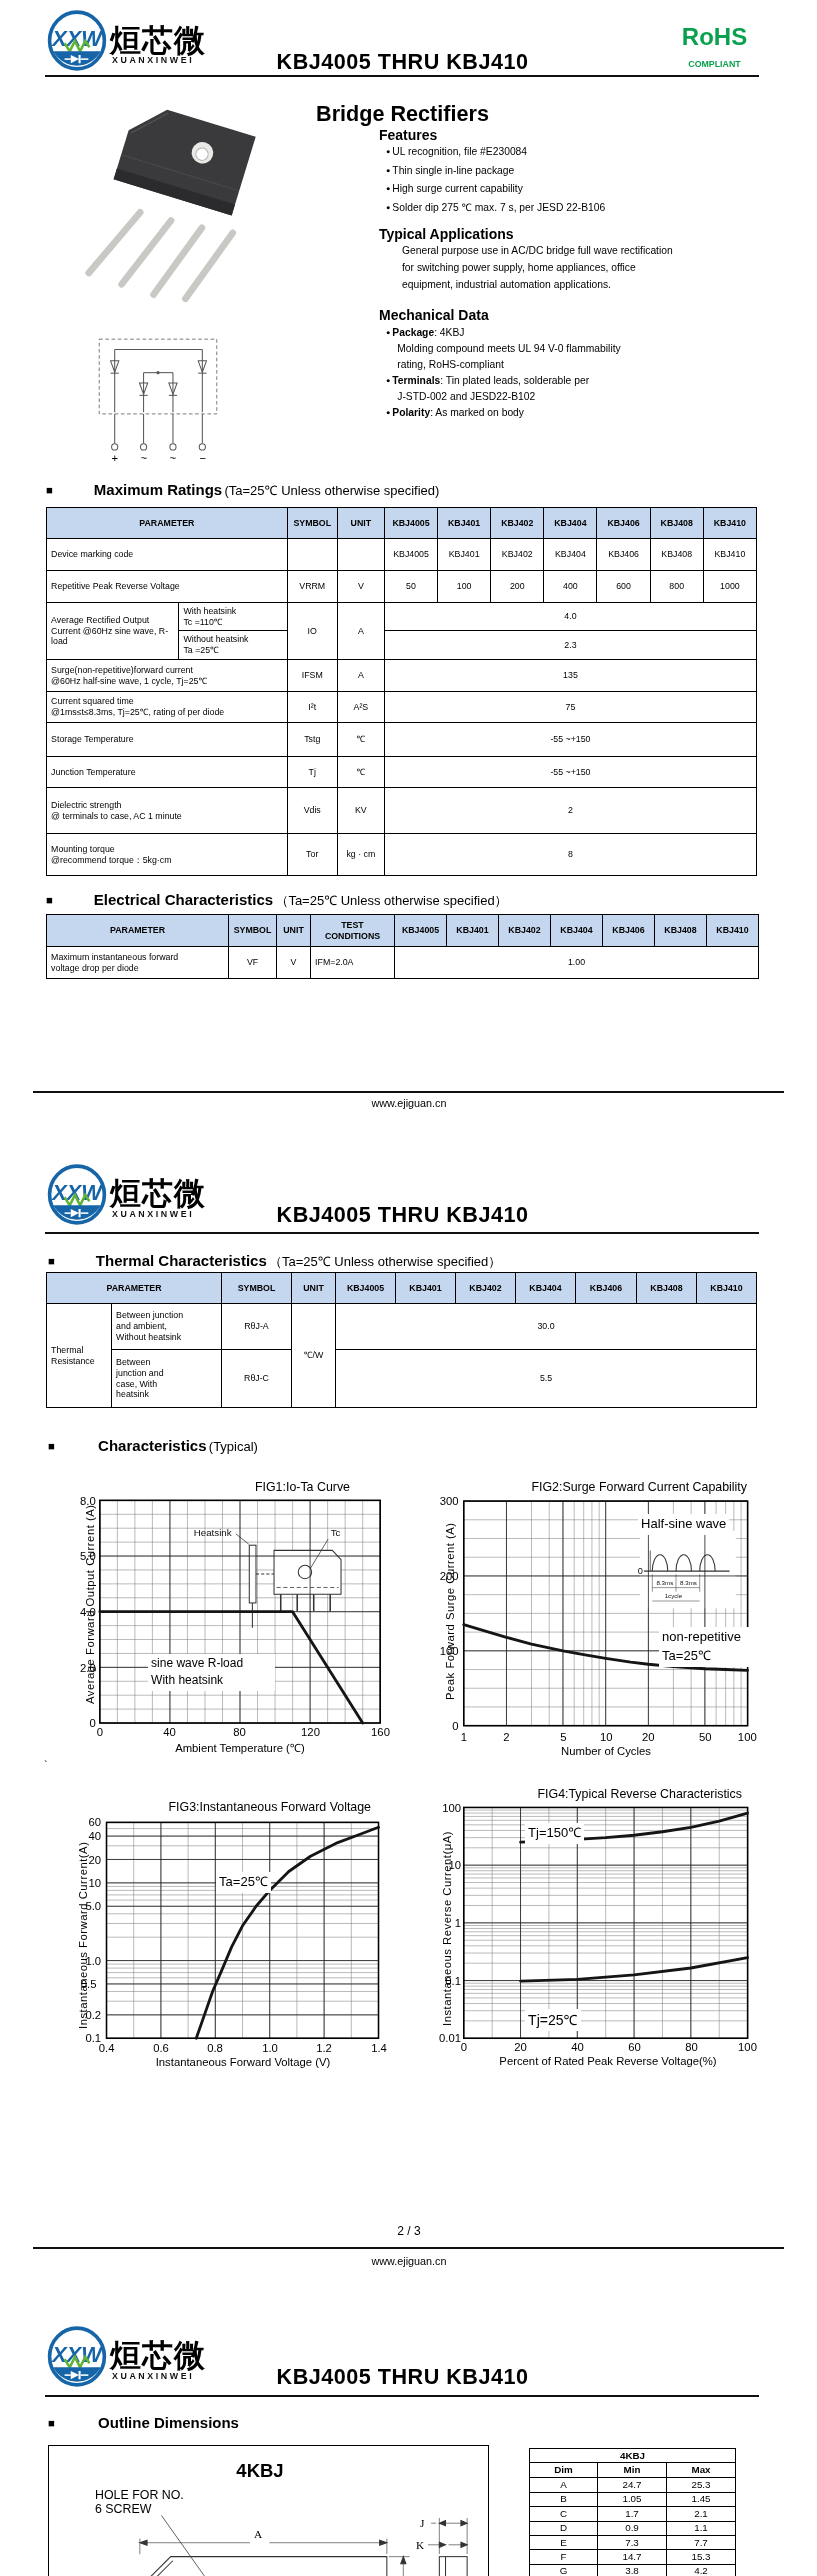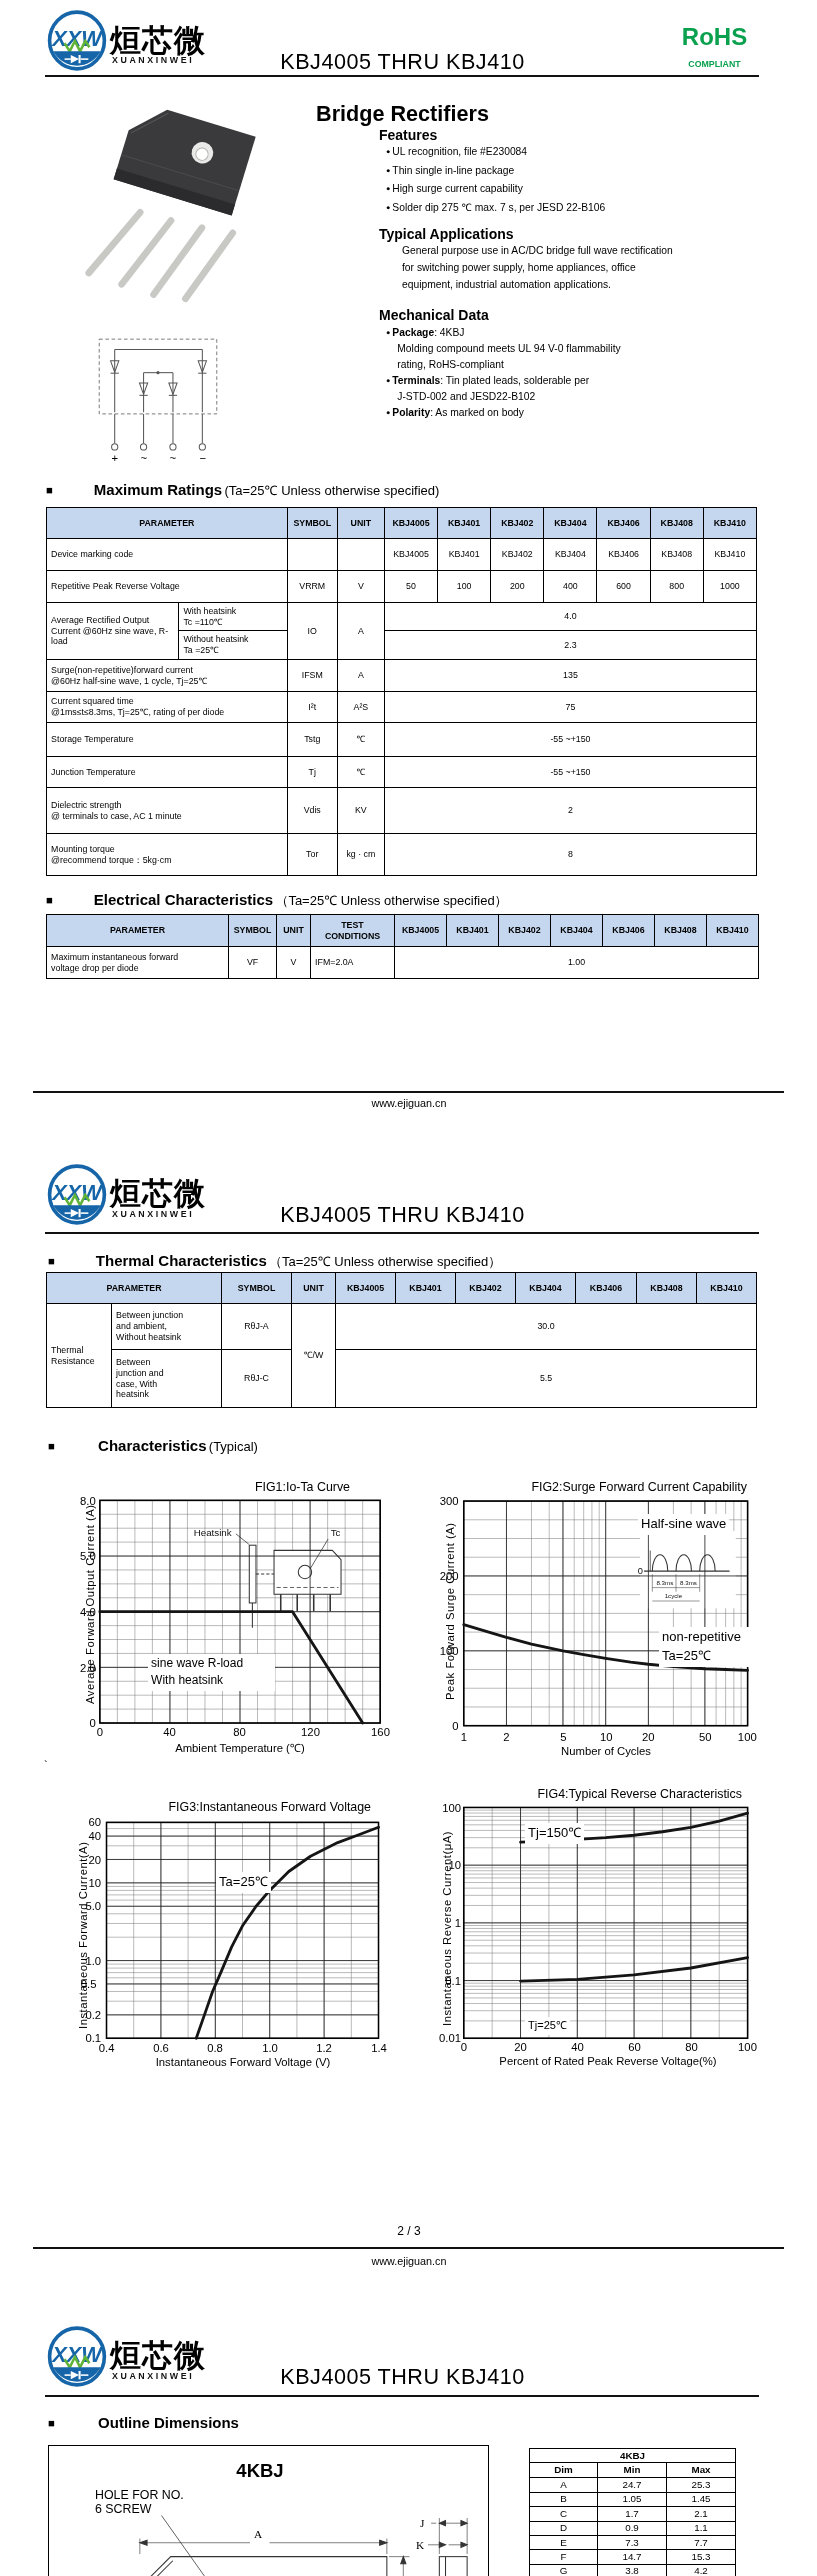--- a/index.html
+++ b/index.html
@@ -3,21 +3,21 @@
 <meta charset="utf-8">
 <style>
   html,body{margin:0;padding:0;background:#fff;}
   #page{position:relative;width:818px;height:3470px;background:#fff;color:#000;
         font-family:"Liberation Sans",sans-serif;overflow:hidden;}
   .abs{position:absolute;}
   .c{text-align:center;}
   .b{font-weight:bold;}
   .pre{white-space:pre-line;}
   .hline{position:absolute;background:#111;}
-  .doc-title{font-size:21.6px;font-weight:normal;letter-spacing:0.5px;}
+  .doc-title{font-size:21.6px;font-weight:bold;letter-spacing:0.5px;}
   .rohs{color:#0aa14e;font-weight:bold;}
   .cnlogo{font-size:31px;font-weight:bold;letter-spacing:1px;font-family:"Liberation Sans",sans-serif;}
   .enlogo{font-size:8.8px;font-weight:bold;letter-spacing:2.6px;color:#111;}
   .sechead .sq{font-size:11.3px;vertical-align:1.5px;}
   .sechead .t{font-size:15px;font-weight:bold;padding-left:41px;}
   .sechead .n{font-size:13px;}
   table{border-collapse:collapse;table-layout:fixed;border:1.5px solid #000;}
   td{border:1px solid #000;font-size:8.8px;text-align:center;vertical-align:middle;
      padding:0.5px 2.1px;line-height:1.25;overflow:hidden;}
   .th td{background:#c5d7ee;font-weight:bold;font-size:8.8px;}
@@ -686,21 +686,21 @@
     <div class="tick" style="left:0px;top:192px;width:23px;text-align:right">0.1</div>
     <div class="tick" style="left:0px;top:249px;width:23px;text-align:right">0.01</div>
     <div class="tick c" style="left:14.4px;top:258px;width:23px">0</div>
     <div class="tick c" style="left:71px;top:258px;width:23px">20</div>
     <div class="tick c" style="left:128px;top:258px;width:23px">40</div>
     <div class="tick c" style="left:185px;top:258px;width:23px">60</div>
     <div class="tick c" style="left:242px;top:258px;width:23px">80</div>
     <div class="tick c" style="left:298px;top:258px;width:23px">100</div>
     <div class="xlab c" style="left:41px;top:272px;width:258px">Percent of Rated Peak Reverse Voltage(%)</div>
     <div class="ann" style="left:87px;top:40px;font-size:13px">Tj=150℃</div>
-    <div class="ann" style="left:87px;top:234px;font-size:11px">Tj=25℃</div>
+    <div class="ann" style="left:87px;top:226px;font-size:14px">Tj=25℃</div>
   </div>
 
   <div class="abs c ftpage" style="left:0;top:2224px;width:818px">2 / 3</div>
   <div class="hline" style="left:33px;top:2247px;width:751px;height:1.5px"></div>
   <div class="abs c ftsite" style="left:0;top:2255px;width:818px">www.ejiguan.cn</div>
 
   <div class="abs" style="left:47px;top:2326px;width:247px;height:64px">
     <svg width="61" height="61" viewBox="0 0 118 118">
       <ellipse cx="58" cy="59" rx="53" ry="55" fill="#fff" stroke="#1565a8" stroke-width="7"></ellipse>
       <text x="58" y="70" text-anchor="middle" font-size="42" font-style="italic" font-weight="bold" fill="#1565a8">XXW</text>

